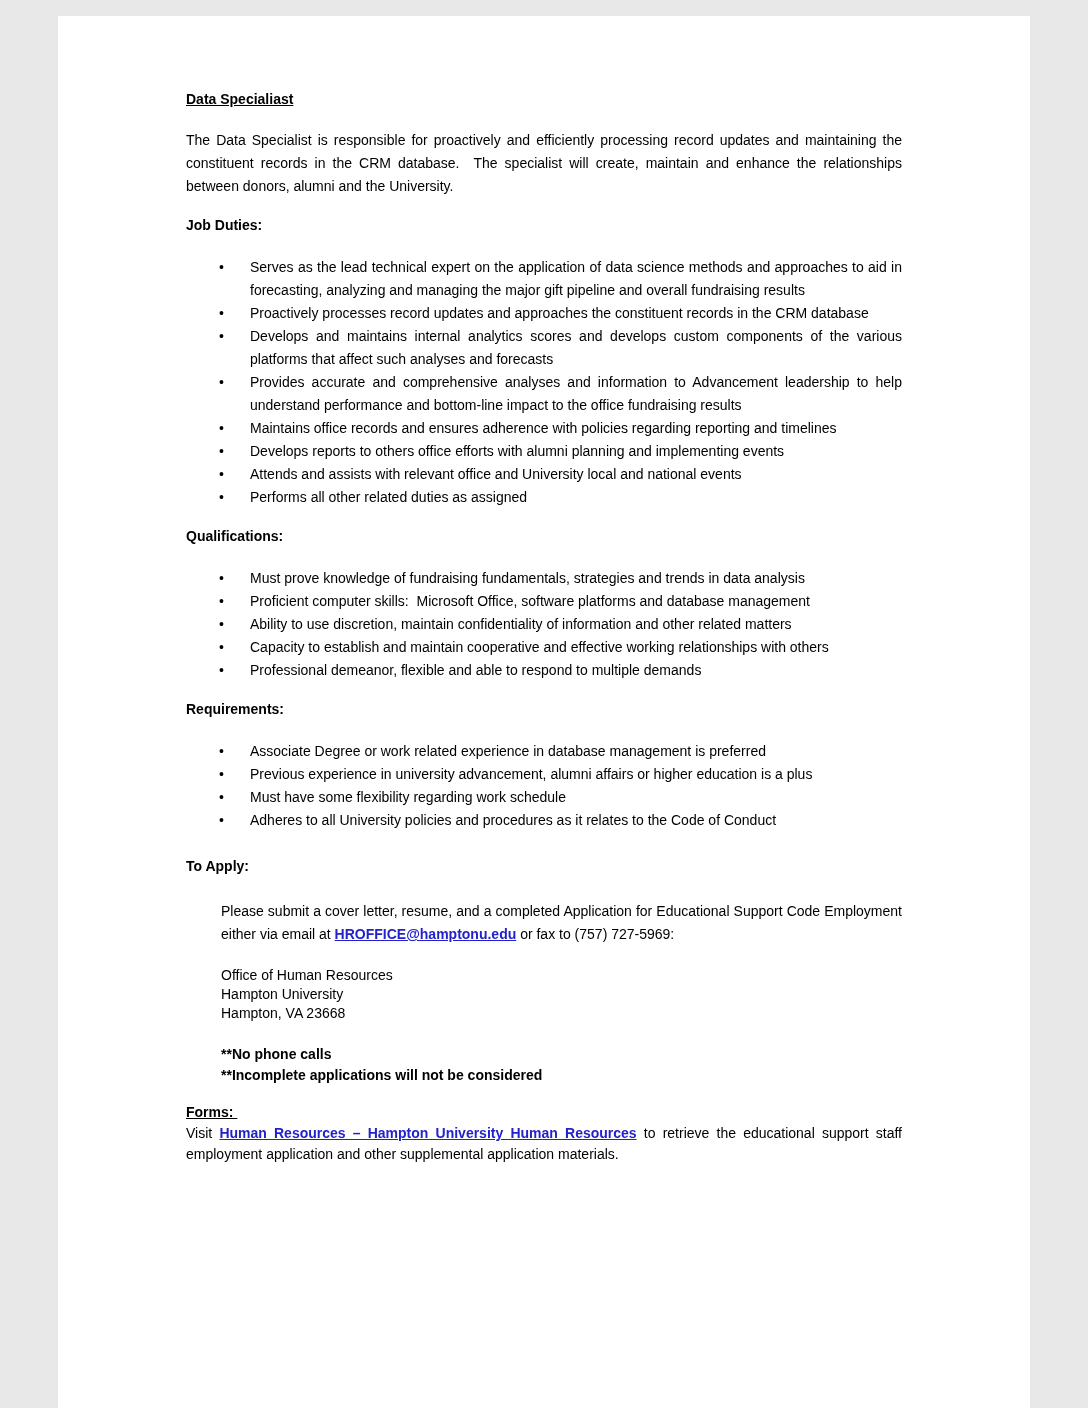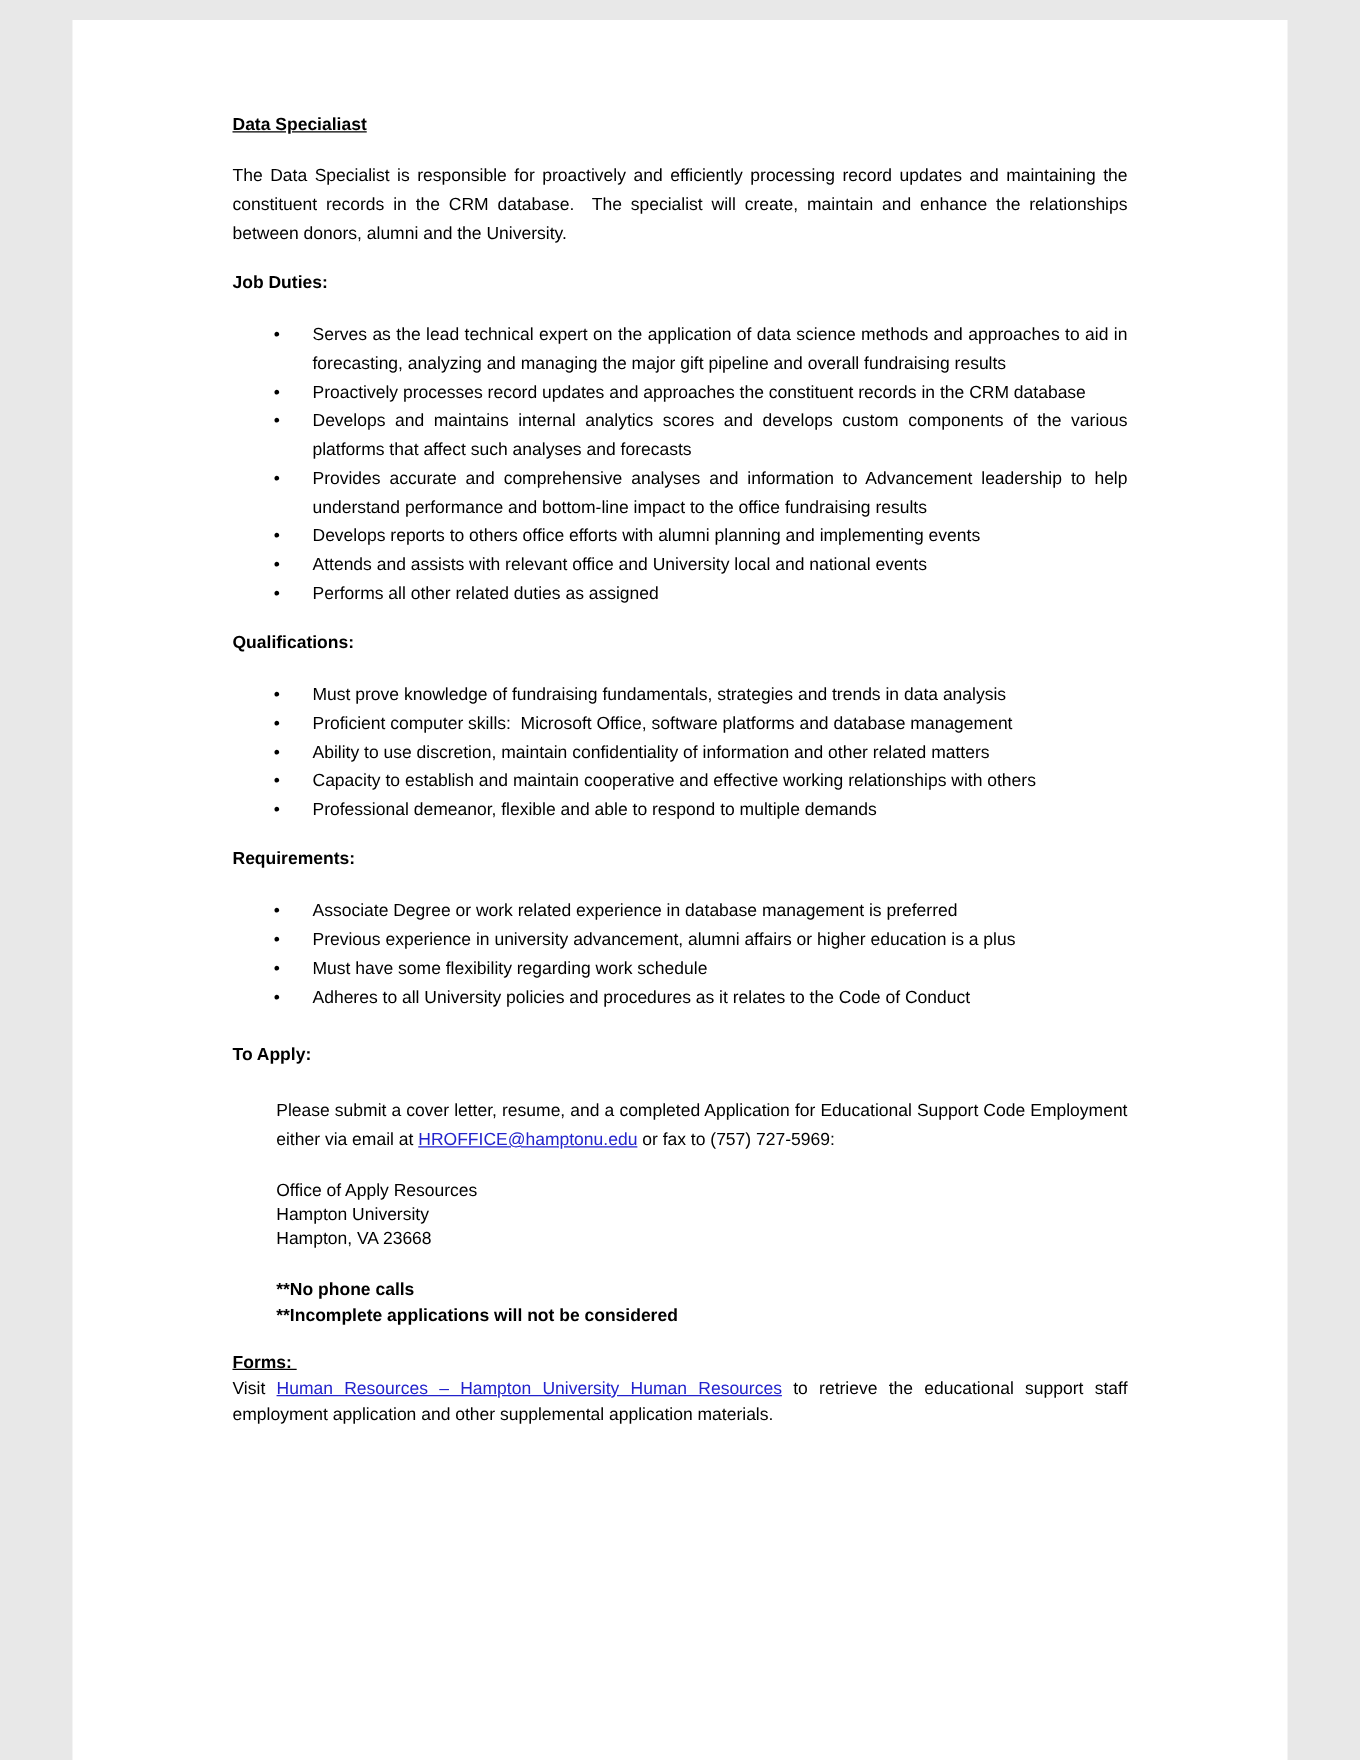--- a/index.html
+++ b/index.html
@@ -71,40 +71,41 @@
     line-height: 21px;
     margin: 0;
   }
   .forms-para {
     line-height: 21px;
     margin: 0;
     text-align: justify;
   }
   a.doc-link {
     color: var(--link, #2222cc);
-    font-weight: normal;
+    font-weight: bold;
     text-decoration: underline;
     cursor: pointer;
   }
 </style>
 </head>
 <body>
 
 <div class="page">
 
   <div class="doc-title">Data Specialiast</div>
 
   <p class="intro">The Data Specialist is responsible for proactively and efficiently processing record updates and maintaining the constituent records in the CRM database.&nbsp; The specialist will create, maintain and enhance the relationships between donors, alumni and the University.</p>
 
   <div class="section-heading">Job Duties:</div>
   <ul class="bullets">
     <li>Serves as the lead technical expert on the application of data science methods and approaches to aid in forecasting, analyzing and managing the major gift pipeline and overall fundraising results</li>
     <li>Proactively processes record updates and approaches the constituent records in the CRM database</li>
     <li>Develops and maintains internal analytics scores and develops custom components of the various platforms that affect such analyses and forecasts</li>
     <li>Provides accurate and comprehensive analyses and information to Advancement leadership to help understand performance and bottom-line impact to the office fundraising results</li>
+    <li>Maintains office records and ensures adherence with policies regarding reporting and timelines</li>
     <li>Develops reports to others office efforts with alumni planning and implementing events</li>
     <li>Attends and assists with relevant office and University local and national events</li>
     <li>Performs all other related duties as assigned</li>
   </ul>
 
   <div class="section-heading">Qualifications:</div>
   <ul class="bullets">
     <li>Must prove knowledge of fundraising fundamentals, strategies and trends in data analysis</li>
     <li>Proficient computer skills:&nbsp; Microsoft Office, software platforms and database management</li>
     <li>Ability to use discretion, maintain confidentiality of information and other related matters</li>
@@ -118,21 +119,21 @@
     <li>Previous experience in university advancement, alumni affairs or higher education is a plus</li>
     <li>Must have some flexibility regarding work schedule</li>
     <li>Adheres to all University policies and procedures as it relates to the Code of Conduct</li>
   </ul>
 
   <div class="section-heading apply">To Apply:</div>
 
   <p class="apply-para"><span>Please submit a cover letter, resume, and a completed Application for Educational Support Code Employment either via email at </span><a class="doc-link">HROFFICE@hamptonu.edu</a><span> or fax to (757) 727-5969:</span></p>
 
   <div class="address-block">
-    <div>Office of Apply Resources</div>
+    <div>Office of Human Resources</div>
     <div>Hampton University</div>
     <div>Hampton, VA 23668</div>
   </div>
 
   <div class="notes-block">
     <div>**No phone calls</div>
     <div>**Incomplete applications will not be considered</div>
   </div>
 
   <div class="forms-heading">Forms:&nbsp;</div>

